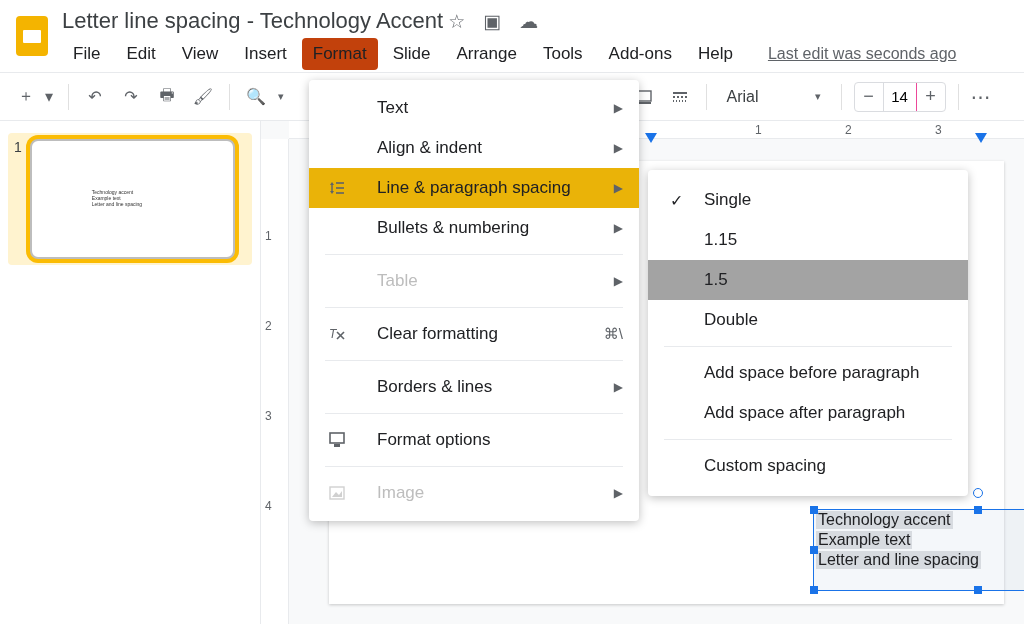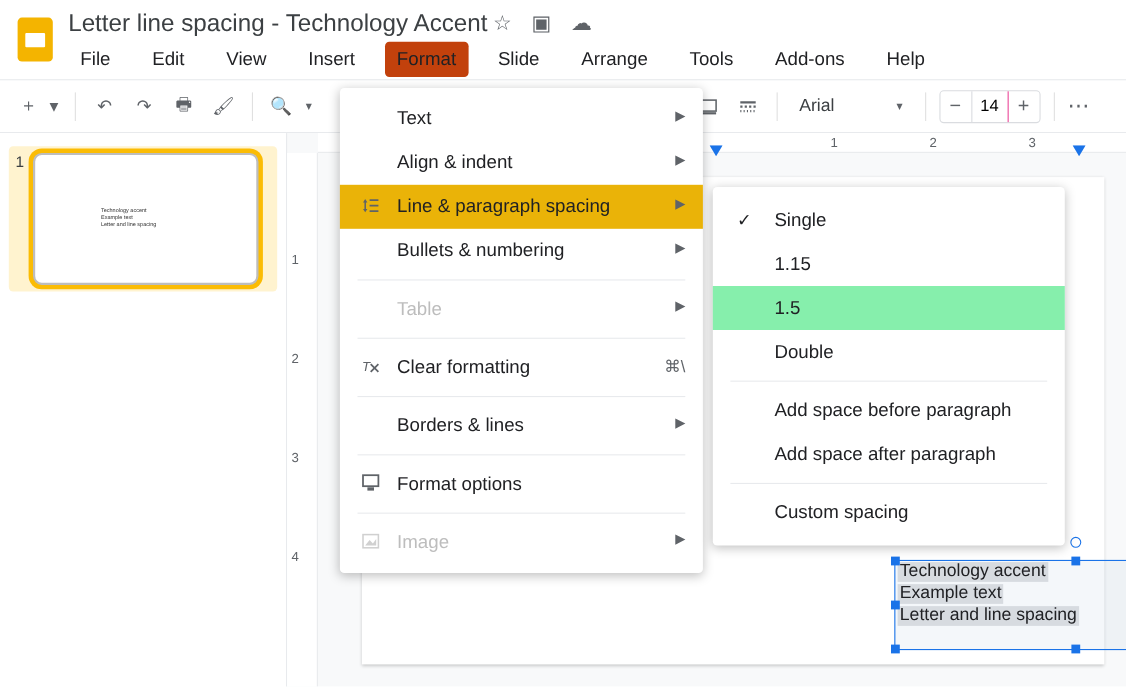--- a/index.html
+++ b/index.html
@@ -7,21 +7,21 @@
 
   
   .header { display: flex; align-items: flex-start; padding: 8px 12px 0 12px; }
   .logo { width: 40px; height: 56px; margin-right: 10px; display:flex; align-items:center; justify-content:center; }
   .logo svg { width: 36px; height: 48px; }
   .doc-area { flex: 1; }
   .title-row { display: flex; align-items: center; gap: 5px; }
   .doc-title { font-size: 22px; color: #3c4043; letter-spacing: 0; }
   .title-icons { display: flex; gap: 18px; color: #5f6368; }
   .title-icons span { font-size: 19px; }
-  .menubar { display: flex; gap: 16px; margin-top: 4px; align-items: center; font-size: 17px; color: #202124; }
+  .menubar { display: flex; gap: 4px; margin-top: 4px; align-items: center; font-size: 17px; color: #202124; }
   .menubar .mi { padding: 6px 11px; cursor: pointer; border-radius: 4px; }
   .menubar .mi.active { background: #c2410c; }
   .last-edit { color: #5f6368; text-decoration: underline; margin-left: 20px; font-size: 16px; }
 
   .divider { border-top: 1px solid #e8eaed; margin-top: 2px; }
 
   
   .toolbar { display: flex; align-items: center; padding: 8px 12px; gap: 8px; border-bottom: 1px solid #e8eaed; height: 48px; }
   .tb-btn { width: 28px; height: 28px; display:flex; align-items:center; justify-content:center; color:#5f6368; cursor:pointer; border-radius:4px; }
   .tb-sep { width:1px; height:26px; background:#e0e0e0; margin: 0 4px; }
@@ -48,35 +48,35 @@
   .hruler .marker { position:absolute; top:8px; }
   .hruler .marker svg { width:12px; height:10px; }
   .slide { position:absolute; left:68px; top:40px; right:20px; bottom:20px; background:#fff; box-shadow: 0 1px 3px rgba(0,0,0,0.2); }
   .textbox { position:absolute; left:552px; top:388px; width:330px; height:82px; border:1px solid #1a73e8; background:rgba(180,200,220,0.15); }
   .textbox .line { font-size:16px; color:#202124; background:#d7dbe0; display:inline-block; padding:0 2px; margin:1px 2px; }
   .handle { width:8px; height:8px; background:#1a73e8; position:absolute; }
   .rot { width:10px; height:10px; border:1px solid #1a73e8; background:#fff; border-radius:50%; position:absolute; }
 
   
   .dropdown { position:absolute; left:309px; top:80px; width:330px; background:#fff; box-shadow: 0 2px 10px rgba(0,0,0,0.25); border-radius:4px; padding: 8px 0; z-index:10; }
-  .dd-item { display:flex; padding: 10px 16px 10px 18px; gap:14px; font-size:17px; color:#202124; cursor:pointer; }
+  .dd-item { display:flex; align-items:center; padding: 10px 16px 10px 18px; gap:30px; font-size:17px; color:#202124; cursor:pointer; }
   .dd-item.disabled { color:#bdbdbd; }
   .dd-item .ico { width:20px; display:flex; justify-content:center; color:#5f6368; }
   .dd-item.disabled .ico { color:#d0d0d0; }
   .dd-item .label { flex:1; }
   .dd-item .arrow { color:#5f6368; font-size:12px; }
   .dd-item .shortcut { color:#5f6368; font-size:15px; }
   .dd-item.highlight { background:#eab308; }
   .dd-sep { height:1px; background:#e8eaed; margin: 6px 16px; }
 
   
   .submenu { position:absolute; left:648px; top:170px; width:320px; background:#fff; box-shadow: 0 2px 10px rgba(0,0,0,0.25); border-radius:4px; padding: 10px 0; z-index:11; }
   .sm-item { display:flex; align-items:center; padding: 10px 18px 10px 22px; font-size:17px; color:#202124; gap:16px; cursor:pointer; }
   .sm-item .chk { width:18px; color:#202124; font-size:16px; }
-  .sm-item.highlight { background:#86efac; }
+  .sm-item.highlight { background:#a3a3a3; }
   .sm-sep { height:1px; background:#e8eaed; margin: 6px 16px; }
 </style>
 </head>
 <body>
 
 <div class="header">
   <div class="logo">
     <svg viewBox="0 0 36 48">
         <rect x="2" y="4" width="32" height="40" rx="4" fill="#f4b400"></rect>
         <rect x="9" y="18" width="18" height="13" rx="1" fill="#fff"></rect>
@@ -95,20 +95,21 @@
       <div class="mi">File</div>
       <div class="mi">Edit</div>
       <div class="mi">View</div>
       <div class="mi">Insert</div>
       <div class="mi active">Format</div>
       <div class="mi">Slide</div>
       <div class="mi">Arrange</div>
       <div class="mi">Tools</div>
       <div class="mi">Add-ons</div>
       <div class="mi">Help</div>
+      <div class="last-edit">Last edit was seconds ago</div>
     </div>
   </div>
 </div>
 <div class="divider"></div>
 
 <div class="toolbar">
   <div class="new-slide">
     <span class="tb-btn">＋</span>
     <span class="tb-btn" style="width:14px">▾</span>
   </div>

